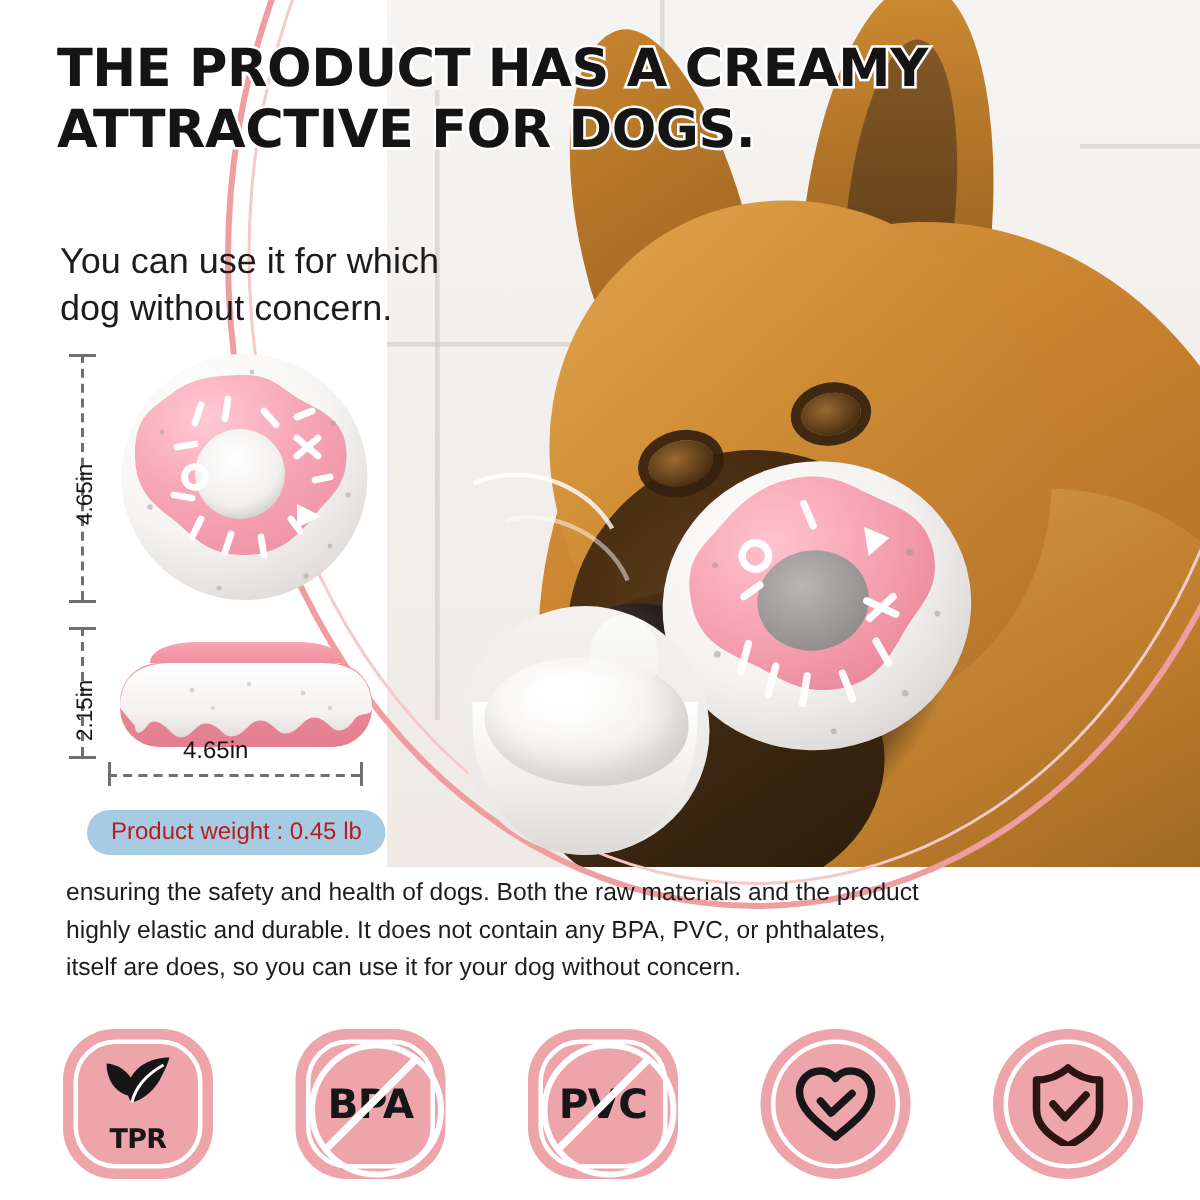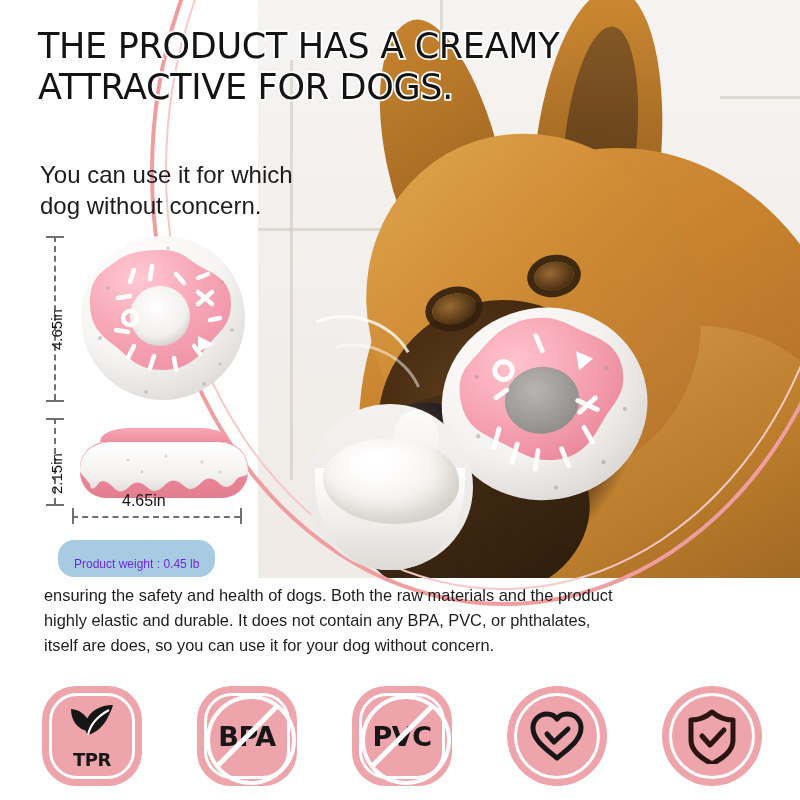--- a/index.html
+++ b/index.html
@@ -148,21 +148,21 @@
   
   .wisp {
     position:absolute; border-radius:50%;
     border:3px solid rgba(255,255,255,.75);
     border-color: rgba(255,255,255,.8) transparent transparent transparent;
   }
 
   
   .headline {
     position:absolute; left:38px; top:26px; width:620px;
-    font-size: 35px; line-height: 1.16; font-weight: 400;
+    font-size: 35px; line-height: 1.16; font-weight: 700;
     letter-spacing: -0.3px;
     color:#141414; text-transform:uppercase;
     font-family:"DejaVu Sans", sans-serif;
     -webkit-text-stroke: 3.4px #ffffff;
     paint-order: stroke fill;
     text-shadow: 0 0 2px #fff;
   }
   .headline span { display:block; }
   .subhead {
     position:absolute; left:40px; top:160px; width:350px;
@@ -198,23 +198,23 @@
     white-space:nowrap; font-family:"Liberation Sans", sans-serif;
   }
   .dim-label-h {
     position:absolute; font-size:16px; color:#151515;
     white-space:nowrap; font-family:"Liberation Sans", sans-serif;
   }
 
   
   .weight-badge {
     position:absolute; left:58px; top:540px;
-    padding:17px 16px 6px; border-radius:16px;
-    background:#a8cbe4; color:#6d28d9;
-    font-size:12px; line-height:1.2;
+    padding:5px 16px 6px; border-radius:16px;
+    background:#a8cbe4; color:#b91c1c;
+    font-size:16px; line-height:1.2;
     font-family:"Liberation Sans", sans-serif;
     white-space:nowrap;
   }
 
   
   .body-copy {
     position:absolute; left:44px; top:583px; width:730px;
     font-size:16.4px; line-height:1.52; color:#1d1d1d;
     font-family:"Liberation Sans", sans-serif;
   }

